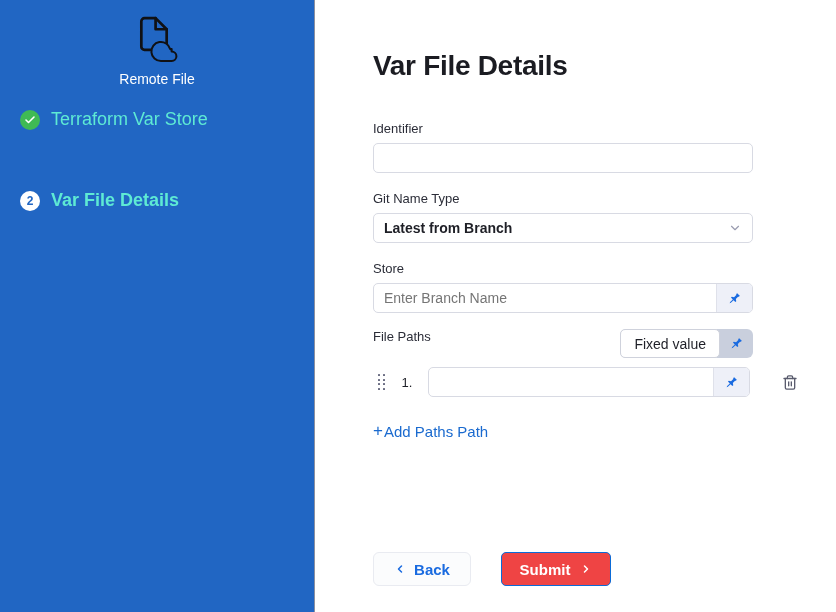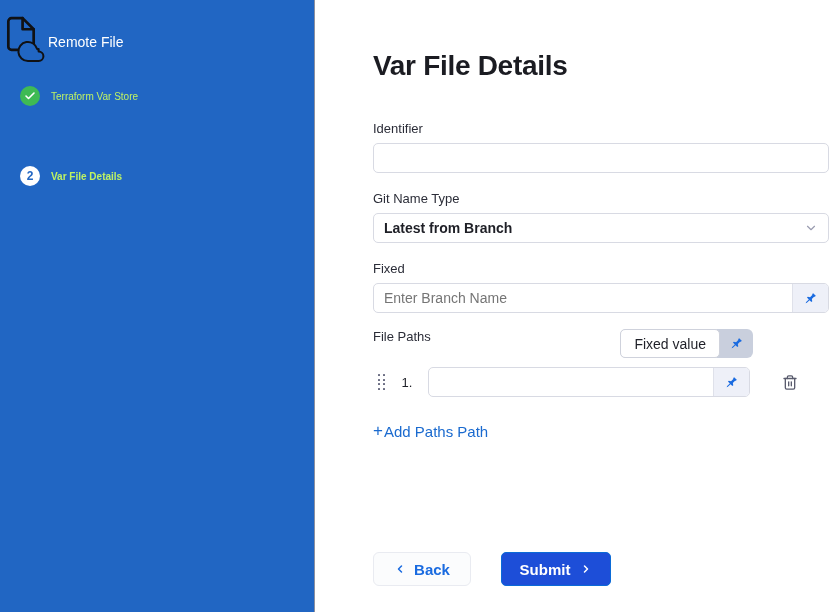--- a/index.html
+++ b/index.html
@@ -5,48 +5,48 @@
   * { box-sizing: border-box; margin: 0; padding: 0; }
   html, body { width: 836px; height: 612px; }
   body { font-family: "Liberation Sans", sans-serif; background: #fff; }
   .app { width: 836px; height: 612px; display: flex; overflow: hidden; }
 
   
   .sidebar {
     width: 315px; height: 612px; flex: 0 0 315px;
     background: #2166c3; border-right: 1px solid #8b90a0;
   }
-  .store-icon-wrap { display: flex; align-items: center; margin-top: 12px; }
+  .store-icon-wrap { display: flex; flex-direction: column; align-items: center; margin-top: 12px; }
   .store-icon { position: relative; width: 48px; height: 52px; }
   .store-icon .file-svg { position: absolute; left: 2px; top: 0; }
   .store-icon .cloud-svg { position: absolute; left: 15px; top: 27px; }
   .store-type-label { color: #fff; font-size: 14px; margin-top: 7px; }
 
   .steps { margin-top: 22px; }
   .step { display: flex; align-items: center; gap: 11px; padding-left: 20px; cursor: pointer; }
   .step + .step { margin-top: 60px; }
   .step-circle {
     width: 20px; height: 20px; border-radius: 50%; flex: 0 0 20px;
     display: flex; align-items: center; justify-content: center;
   }
   .step-circle.complete { background: #3fba54; }
   .step-circle.active { background: #ffffff; color: #2166c3; font-size: 12px; font-weight: 700; }
-  .step-label { color: #bef264; font-size: 10px; }
+  .step-label { color: #5eead4; font-size: 18px; }
   .step.current .step-label { font-weight: 700; }
 
   
   .main { flex: 1; padding-left: 58px; background: #fff; position: relative; }
   .page-title { margin-top: 50px; font-size: 28px; font-weight: 600; color: #1b1c22; letter-spacing: -0.3px; }
 
   .field-label { display: block; font-size: 13px; color: #2b2d38; margin-bottom: 7px; }
   .group-identifier { margin-top: 39px; }
   .group { margin-top: 18px; }
 
   .text-input, .select-box, .input-addon-wrap {
-    width: 456px; height: 30px; border: 1px solid #d8dae3; border-radius: 5px;
+    width: 380px; height: 30px; border: 1px solid #d8dae3; border-radius: 5px;
     font-size: 14px; color: #1f2028; background: #fff;
   }
   .text-input { padding: 0 10px; outline: none; font-family: "Liberation Sans", sans-serif; }
   .text-input::placeholder { color: #aeb0c2; }
 
   .select-box {
     display: flex; align-items: center; justify-content: space-between;
     padding: 0 10px; cursor: pointer;
   }
   .select-value { font-weight: 600; color: #1e1f26; }
@@ -102,21 +102,21 @@
 
   
   .footer-btns { position: absolute; left: 58px; top: 552px; display: flex; align-items: center; }
   .btn { height: 34px; display: inline-flex; align-items: center; justify-content: center;
     border-radius: 6px; font-size: 15px; font-weight: 600; cursor: pointer;
     font-family: "Liberation Sans", sans-serif; }
   .btn-back {
     width: 98px; background: #fbfcfd; border: 1px solid #e9ebf1; color: #1a6be0; gap: 8px;
   }
   .btn-submit {
-    width: 110px; margin-left: 30px; background: #1d4ed8; border: 1px solid #0b6bd7;
+    width: 110px; margin-left: 30px; background: #ef4444; border: 1px solid #0b6bd7;
     color: #fff; gap: 10px; border-radius: 5px;
   }
   .btn svg { display: block; }
 </style>
 </head>
 <body>
 
 <div class="app">
 
   <aside class="sidebar">
@@ -163,21 +163,21 @@
         <span class="select-value">Latest from Branch</span>
         <span class="chev-down">
           <svg width="14" height="14" viewBox="0 0 24 24" fill="none" stroke="currentColor" stroke-width="2" stroke-linecap="round" stroke-linejoin="round">
             <polyline points="6 9 12 15 18 9"></polyline>
           </svg>
         </span>
       </div>
     </div>
 
     <div class="group">
-      <label class="field-label">Fixed</label>
+      <label class="field-label">Store</label>
       <div class="input-addon-wrap">
         <input type="text" placeholder="Enter Branch Name" style="">
         <span class="addon-pin">
           <svg class="pin-svg" width="15" height="15" viewBox="0 0 24 24" fill="currentColor">
             <path d="M9 3h6v2l-1 1v5l3 2v2h-4.2v6L12 23l-.8-2v-6H7v-2l3-2V6L9 5z"></path>
           </svg>
         </span>
       </div>
     </div>
 

